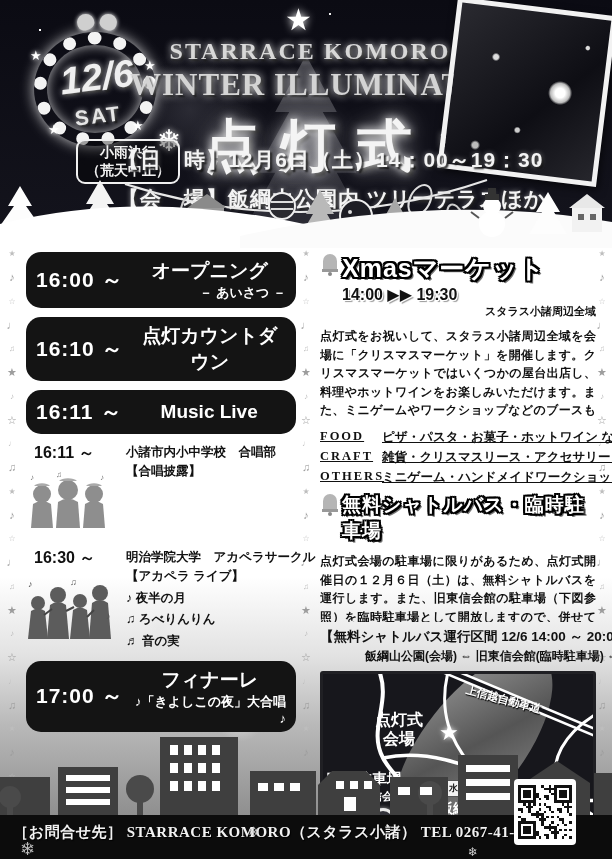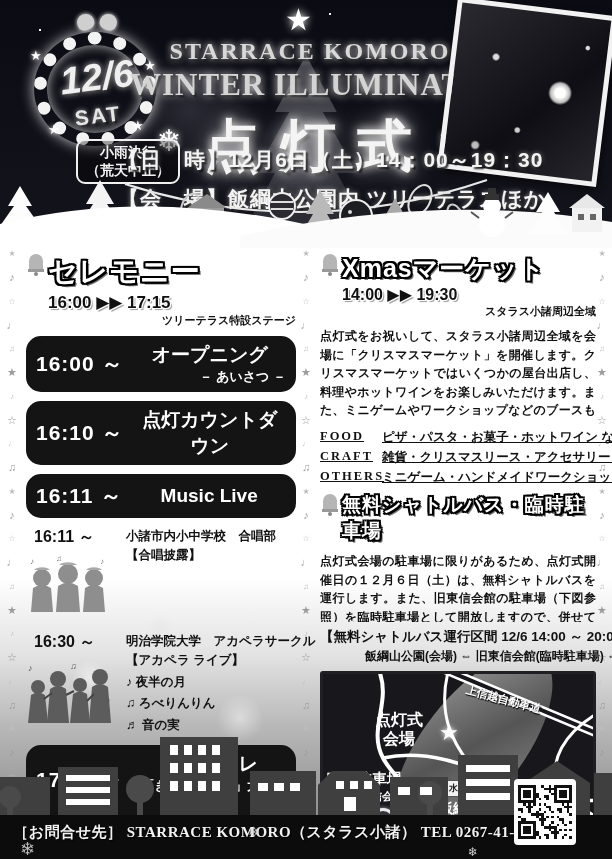--- a/index.html
+++ b/index.html
@@ -280,32 +280,20 @@
         <span class="note-glyph">☆</span>
         <span class="note-glyph">♩</span>
         <span class="note-glyph">♫</span>
         <span class="note-glyph">★</span>
         <span class="note-glyph">♪</span>
         <span class="note-glyph">☆</span>
         <span class="note-glyph">♩</span>
       </div>
 
     <div class="col-left">
-      <div class="sec-header">
-        <svg class="bell-icon" viewBox="0 0 20 24">
-            <path d="M10,2 a7,7 0 0 1 7,7 v8 h-14 v-8 a7,7 0 0 1 7,-7" fill="#b5b5b5"></path>
-            <rect x="2" y="17" width="16" height="3" fill="#999"></rect>
-            <circle cx="10" cy="22" r="2" fill="#888"></circle>
-          </svg>
-        <div>
-          <span class="outlined-title" style="font-size:29px">セレモニー</span>
-          <span class="time-outlined" style="font-size:17px">16:00 ▶▶ 17:15</span>
-          <div class="sec-sub">ツリーテラス特設ステージ</div>
-        </div>
-      </div>
 
       <div class="pill" style="min-height:54px">
         <span class="pill-time">16:00 ～</span>
         <span class="pill-label-wrap">
           <div class="pill-label">オープニング</div>
           <div class="pill-sub">－ あいさつ －</div>
         </span>
       </div>
       <div class="pill">
         <span class="pill-time">16:10 ～</span>

